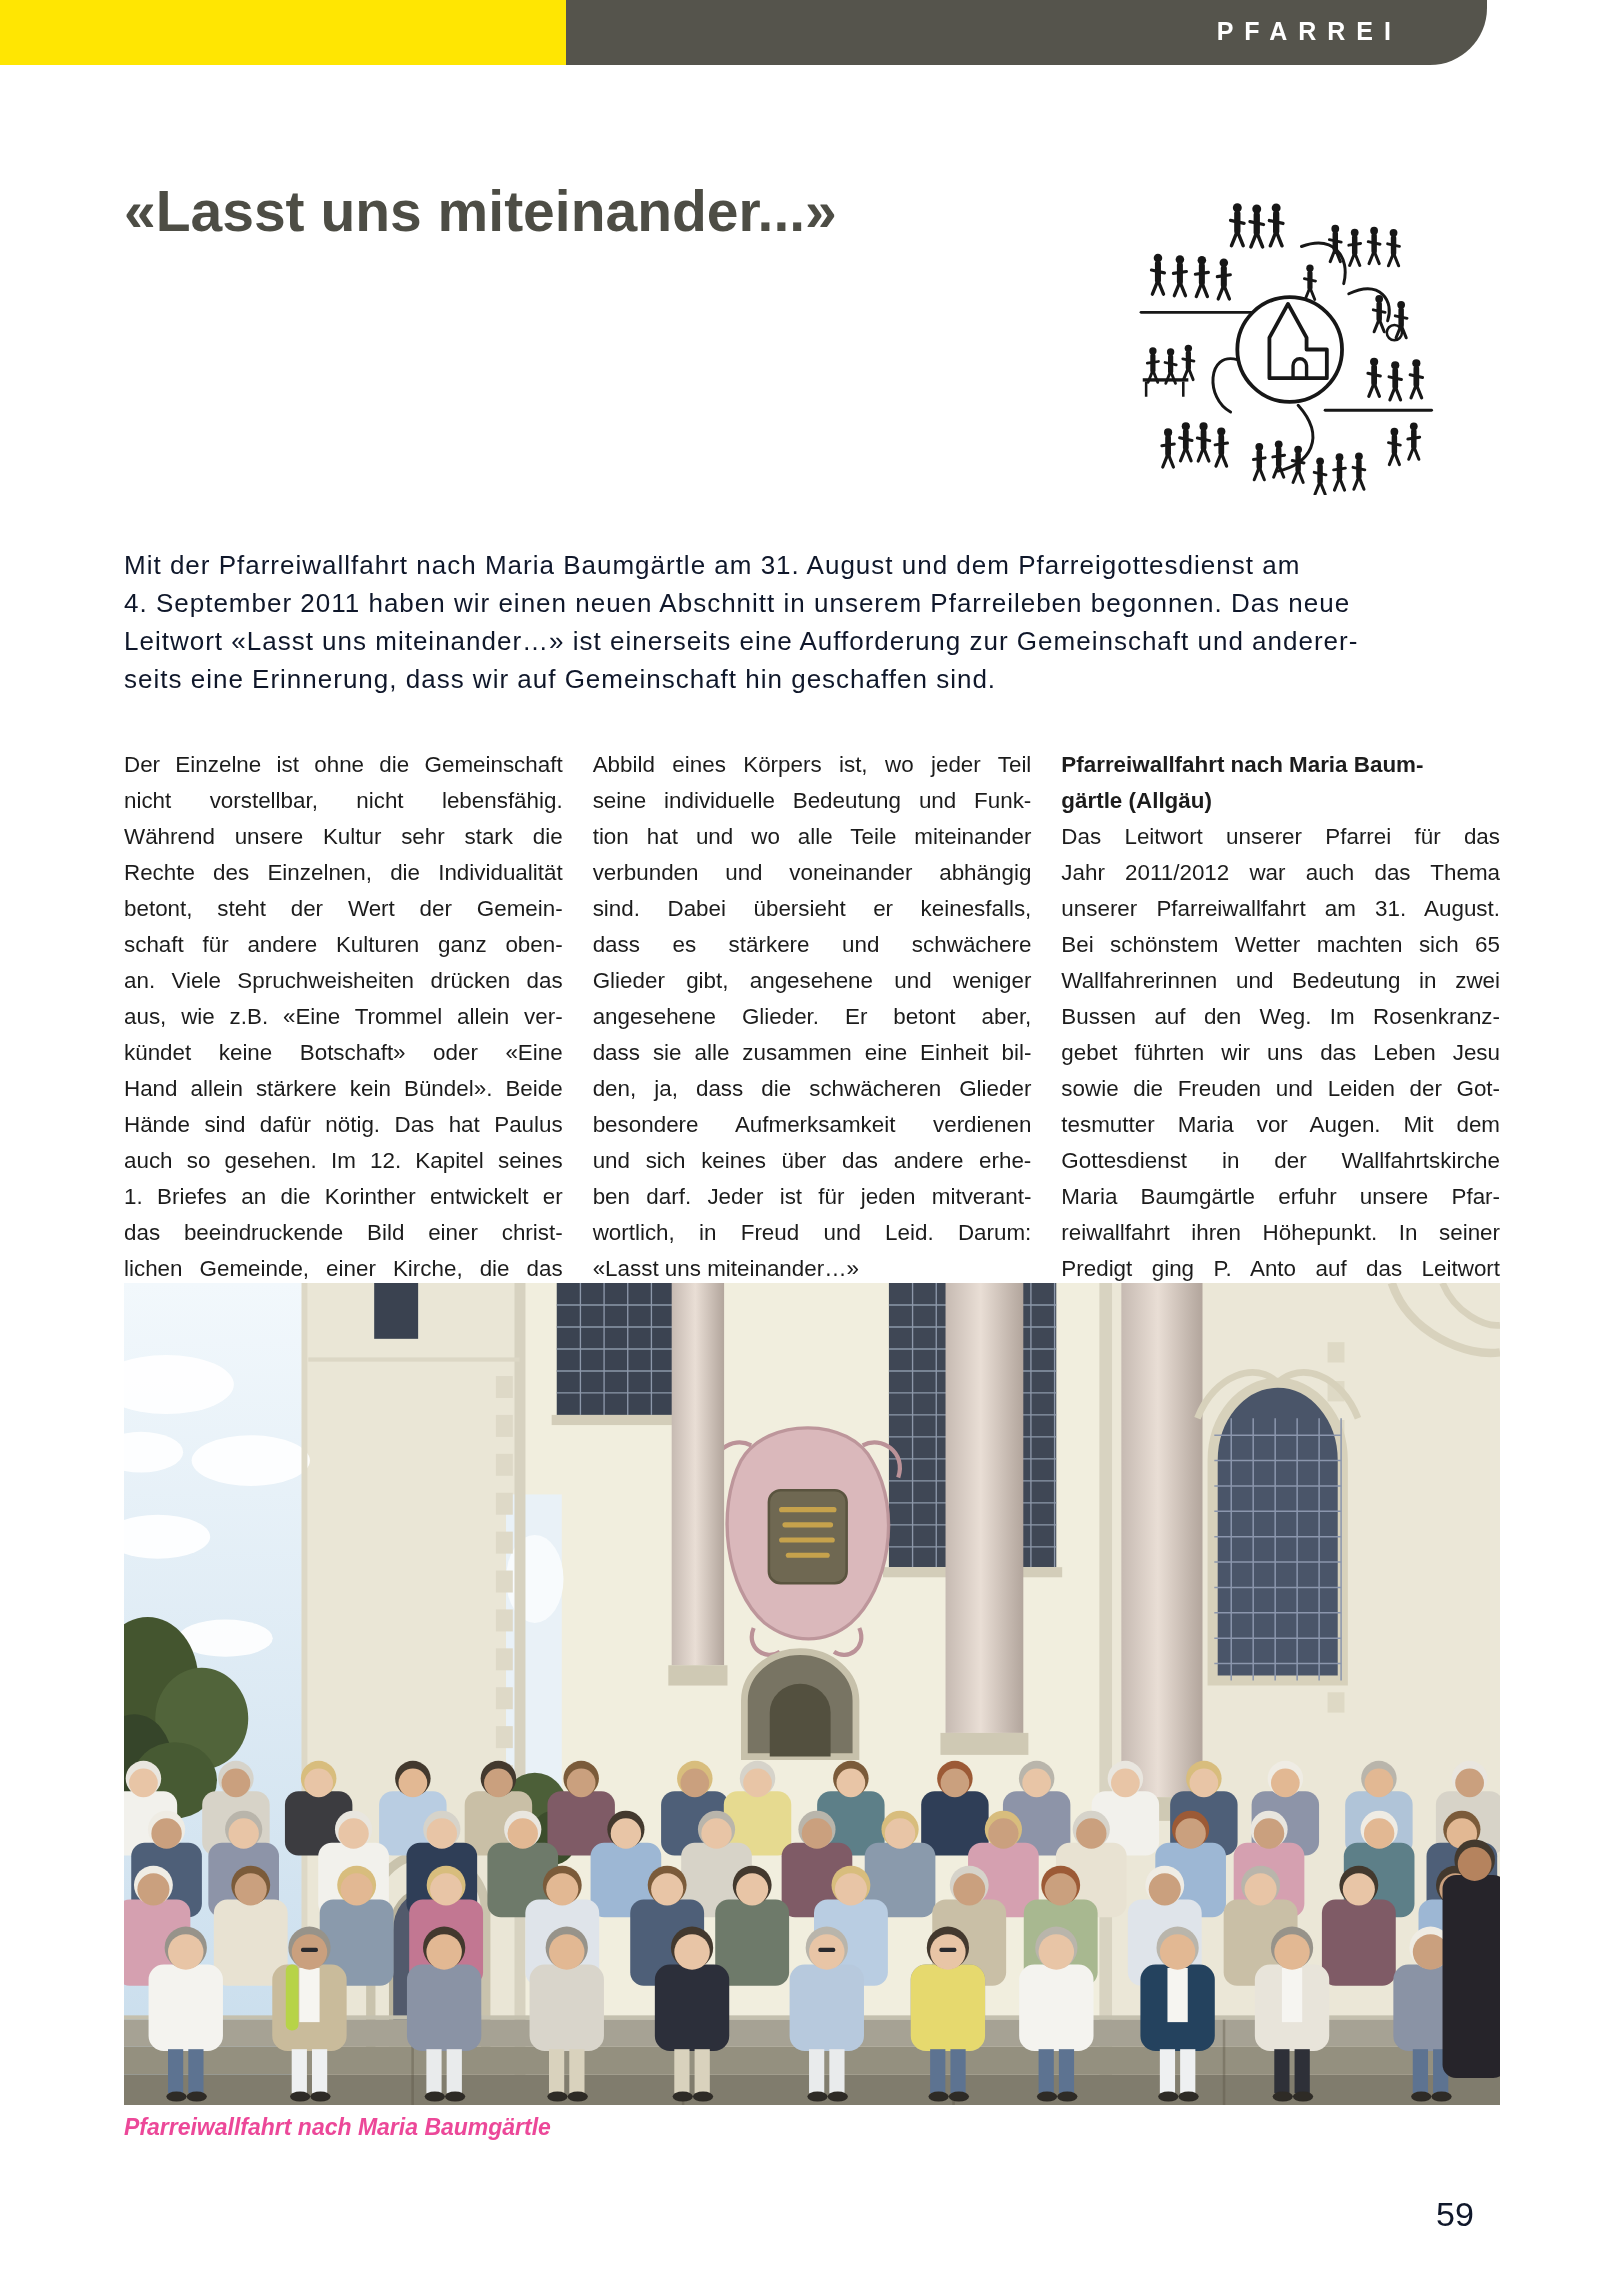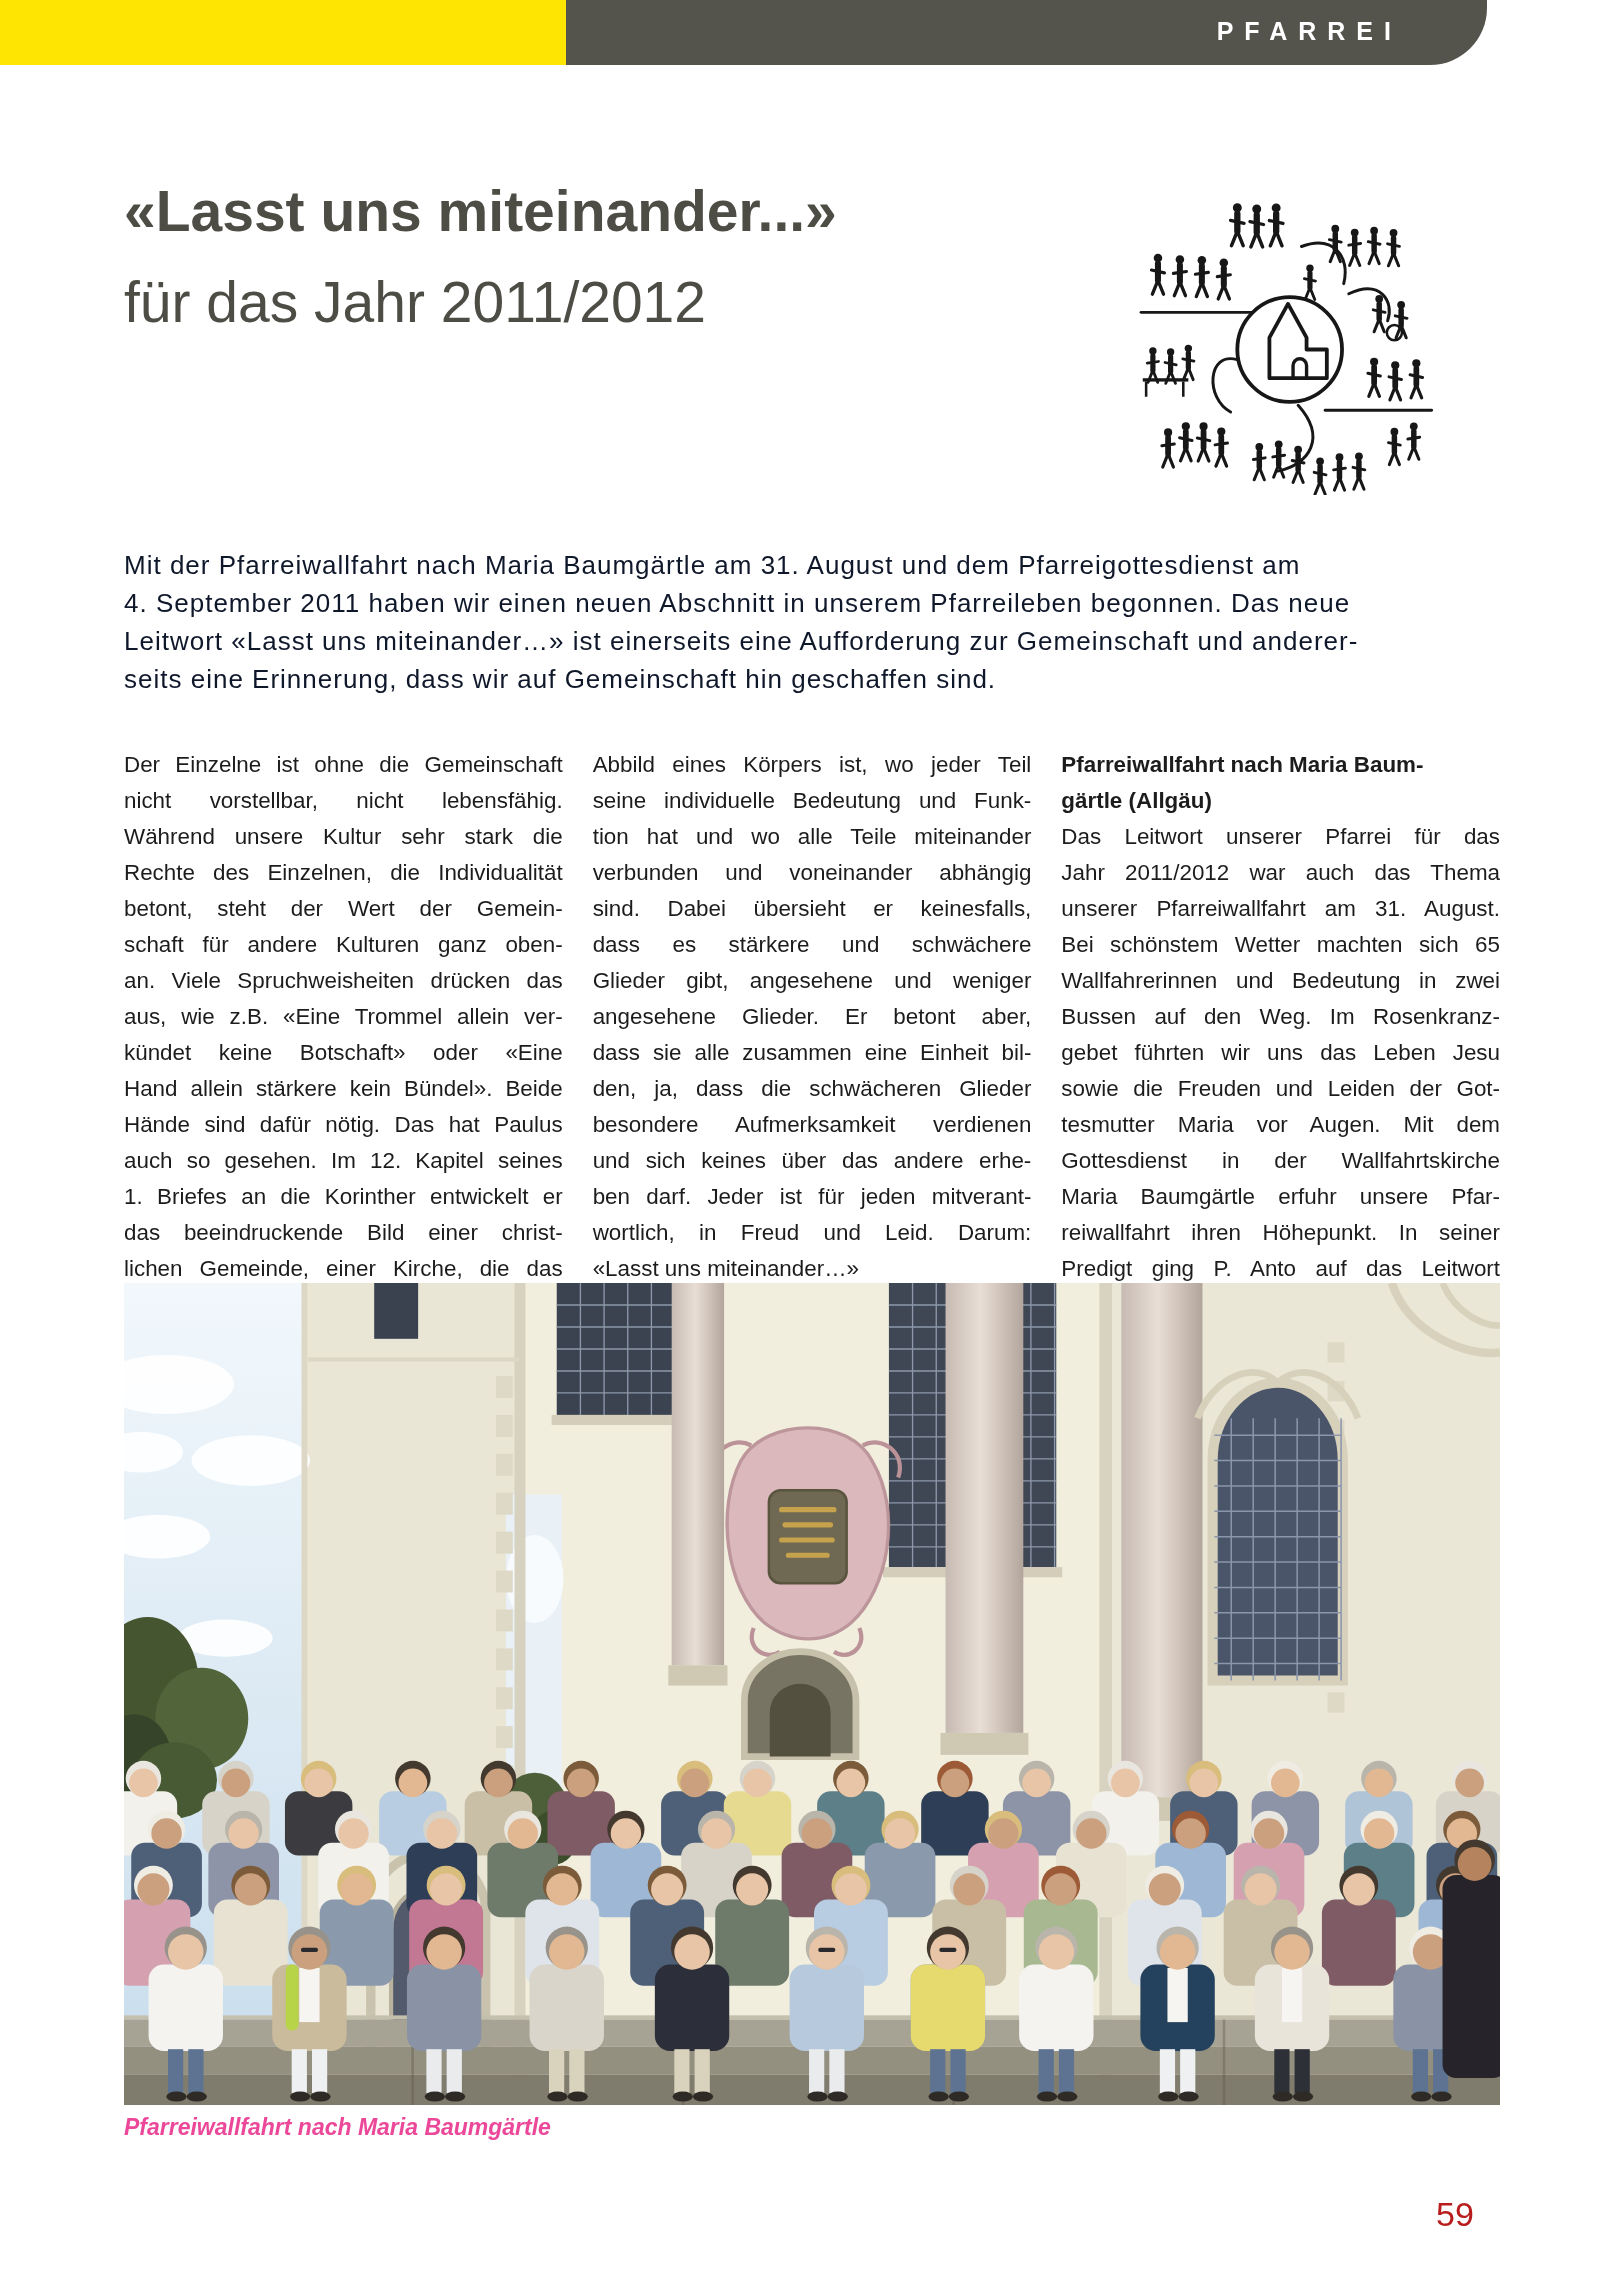--- a/index.html
+++ b/index.html
@@ -31,35 +31,34 @@
   .jcol.lastleft .jl.last{text-align:left;text-align-last:left;}
   .hl-line{font-weight:bold;text-align:left;}
 
   
   .photo{position:absolute;left:124px;top:1283px;width:1376px;height:822px;}
   .photo svg{display:block;width:100%;height:100%;}
 
   .caption{position:absolute;left:124px;top:2114px;color:#ec4899;
            font-size:23px;font-weight:bold;font-style:italic;}
 
-  .pagenum{position:absolute;left:1436px;top:2195px;color:#b91c1c;font-size:34px;}
+  .pagenum{position:absolute;left:1436px;top:2195px;color:#0f172a;font-size:34px;}
 </style>
 </head>
 <body>
 
 <div class="page">
 
   <div class="accent-block"></div>
   <div class="header-bar">
     <span class="section-label">PFARREI</span>
   </div>
 
   <div class="title">
     <div class="t1">«Lasst uns miteinander...»</div>
-    <div class="t3">für das Jahr 2011/2012</div>
   </div>
 
   <div class="logo">
     <svg id="logo-svg" viewBox="0 0 360 368">
         <path d="M6,152 H142" fill="none" stroke="#171717" stroke-width="3.5" stroke-linecap="round"></path>
         <path d="M224,268 H350" fill="none" stroke="#171717" stroke-width="3.5" stroke-linecap="round"></path>
         <path d="M196,74 C234,60 254,86 246,118" fill="none" stroke="#171717" stroke-width="3.5" stroke-linecap="round"></path>
         <path d="M120,208 C84,198 82,254 112,270" fill="none" stroke="#171717" stroke-width="3.5" stroke-linecap="round"></path>
         <path d="M192,262 C226,300 206,332 168,340" fill="none" stroke="#171717" stroke-width="3.5" stroke-linecap="round"></path>
         <path d="M252,130 C290,112 306,140 298,162" fill="none" stroke="#171717" stroke-width="3.5" stroke-linecap="round"></path>

